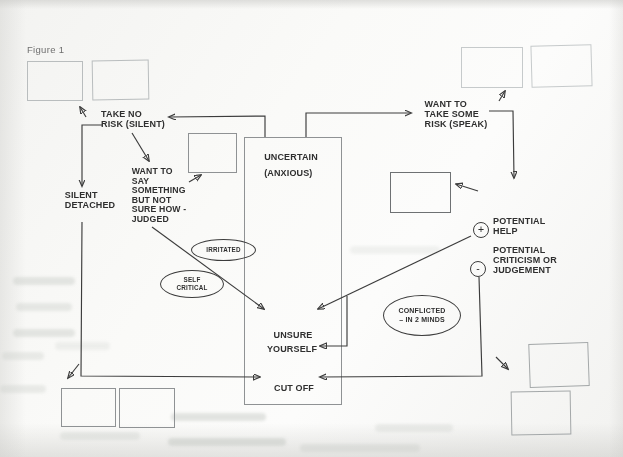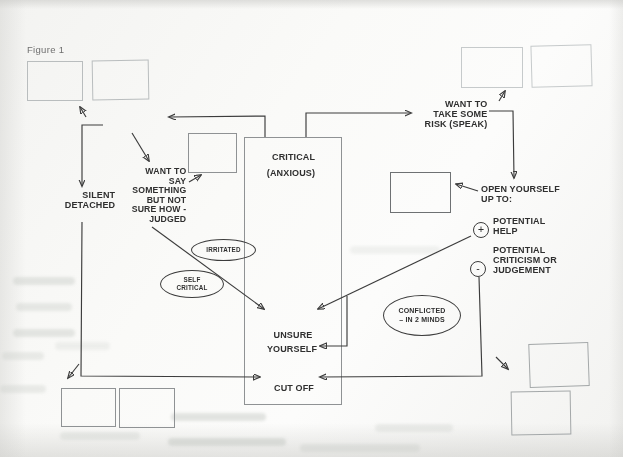--- a/index.html
+++ b/index.html
@@ -31,21 +31,21 @@
   .box.mlight{border-color:#a4a8a9;border-width:1.1px;}
   .box.dark{border-color:var(--color-border-dark,#6e7173);}
   .wires{position:absolute;left:0;top:0;}
   .wires path{fill:none;stroke:var(--color-line,#3c3c3c);stroke-width:1.15;}
   .lbl{
     position:absolute;
     white-space:pre;
     font:700 9px/1.12 "Liberation Sans",sans-serif;
     color:var(--color-text,#303030);
     letter-spacing:.15px;
-    text-align:right;
+    text-align:left;
     transform:translateX(-50%);
   }
   .lbl.left{transform:none;text-align:left;}
   .lbl.tight{font-size:8.7px;line-height:1.1;}
   .lbl.roomy{line-height:1.75;}
   .caption{
     position:absolute;
     font:400 9.5px/1.1 "Liberation Sans",sans-serif;
     color:var(--color-caption,#6f6f6f);
     letter-spacing:.3px;
@@ -128,35 +128,35 @@
     <path d="M 471,236 L 318,309" marker-end="url(#ah)"></path>
     <path d="M 347,296 L 347,346 L 320,346" marker-end="url(#ah)"></path>
     <path d="M 479,277 L 482,376 L 320,377" marker-end="url(#ah)"></path>
     <path d="M 82,222 L 81,376 L 260,377" marker-end="url(#ah)"></path>
     <path d="M 79,364 L 68,378" marker-end="url(#ah)"></path>
     <path d="M 496,357 L 508,369" marker-end="url(#ah)"></path>
   </svg>
 
   <div class="caption" style="left:27px;top:45px">Figure 1</div>
 
+  <div class="lbl" style="left: 133px; top: 109px; white-space: pre;">TAKE NO
+RISK (SILENT)</div>
   <div class="lbl" style="left: 456px; top: 99px; white-space: pre;">WANT TO
 TAKE SOME
 RISK (SPEAK)</div>
-  <div class="lbl roomy" style="left: 291px; top: 150px; white-space: pre;">CRITICAL
+  <div class="lbl roomy" style="left: 291px; top: 150px; white-space: pre;">UNCERTAIN
 (ANXIOUS)</div>
   <div class="lbl tight" style="left: 159px; top: 167px; white-space: pre;">WANT TO
 SAY
 SOMETHING
 BUT NOT
 SURE HOW -
 JUDGED</div>
   <div class="lbl" style="left: 90px; top: 190px; white-space: pre;">SILENT
 DETACHED</div>
-  <div class="lbl left" style="left: 481px; top: 184px; white-space: pre;">OPEN YOURSELF
-UP TO:</div>
   <div class="lbl left" style="left: 493px; top: 216px; white-space: pre;">POTENTIAL
 HELP</div>
   <div class="lbl left" style="left: 493px; top: 245px; white-space: pre;">POTENTIAL
 CRITICISM OR
 JUDGEMENT</div>
   <div class="lbl" style="left: 293px; top: 330px; white-space: pre;">UNSURE</div>
   <div class="lbl" style="left: 292px; top: 344px; white-space: pre;">YOURSELF</div>
   <div class="lbl" style="left: 294px; top: 383px; white-space: pre;">CUT OFF</div>
 
   <div class="sign-circle" style="left:473px;top:222px">+</div>

